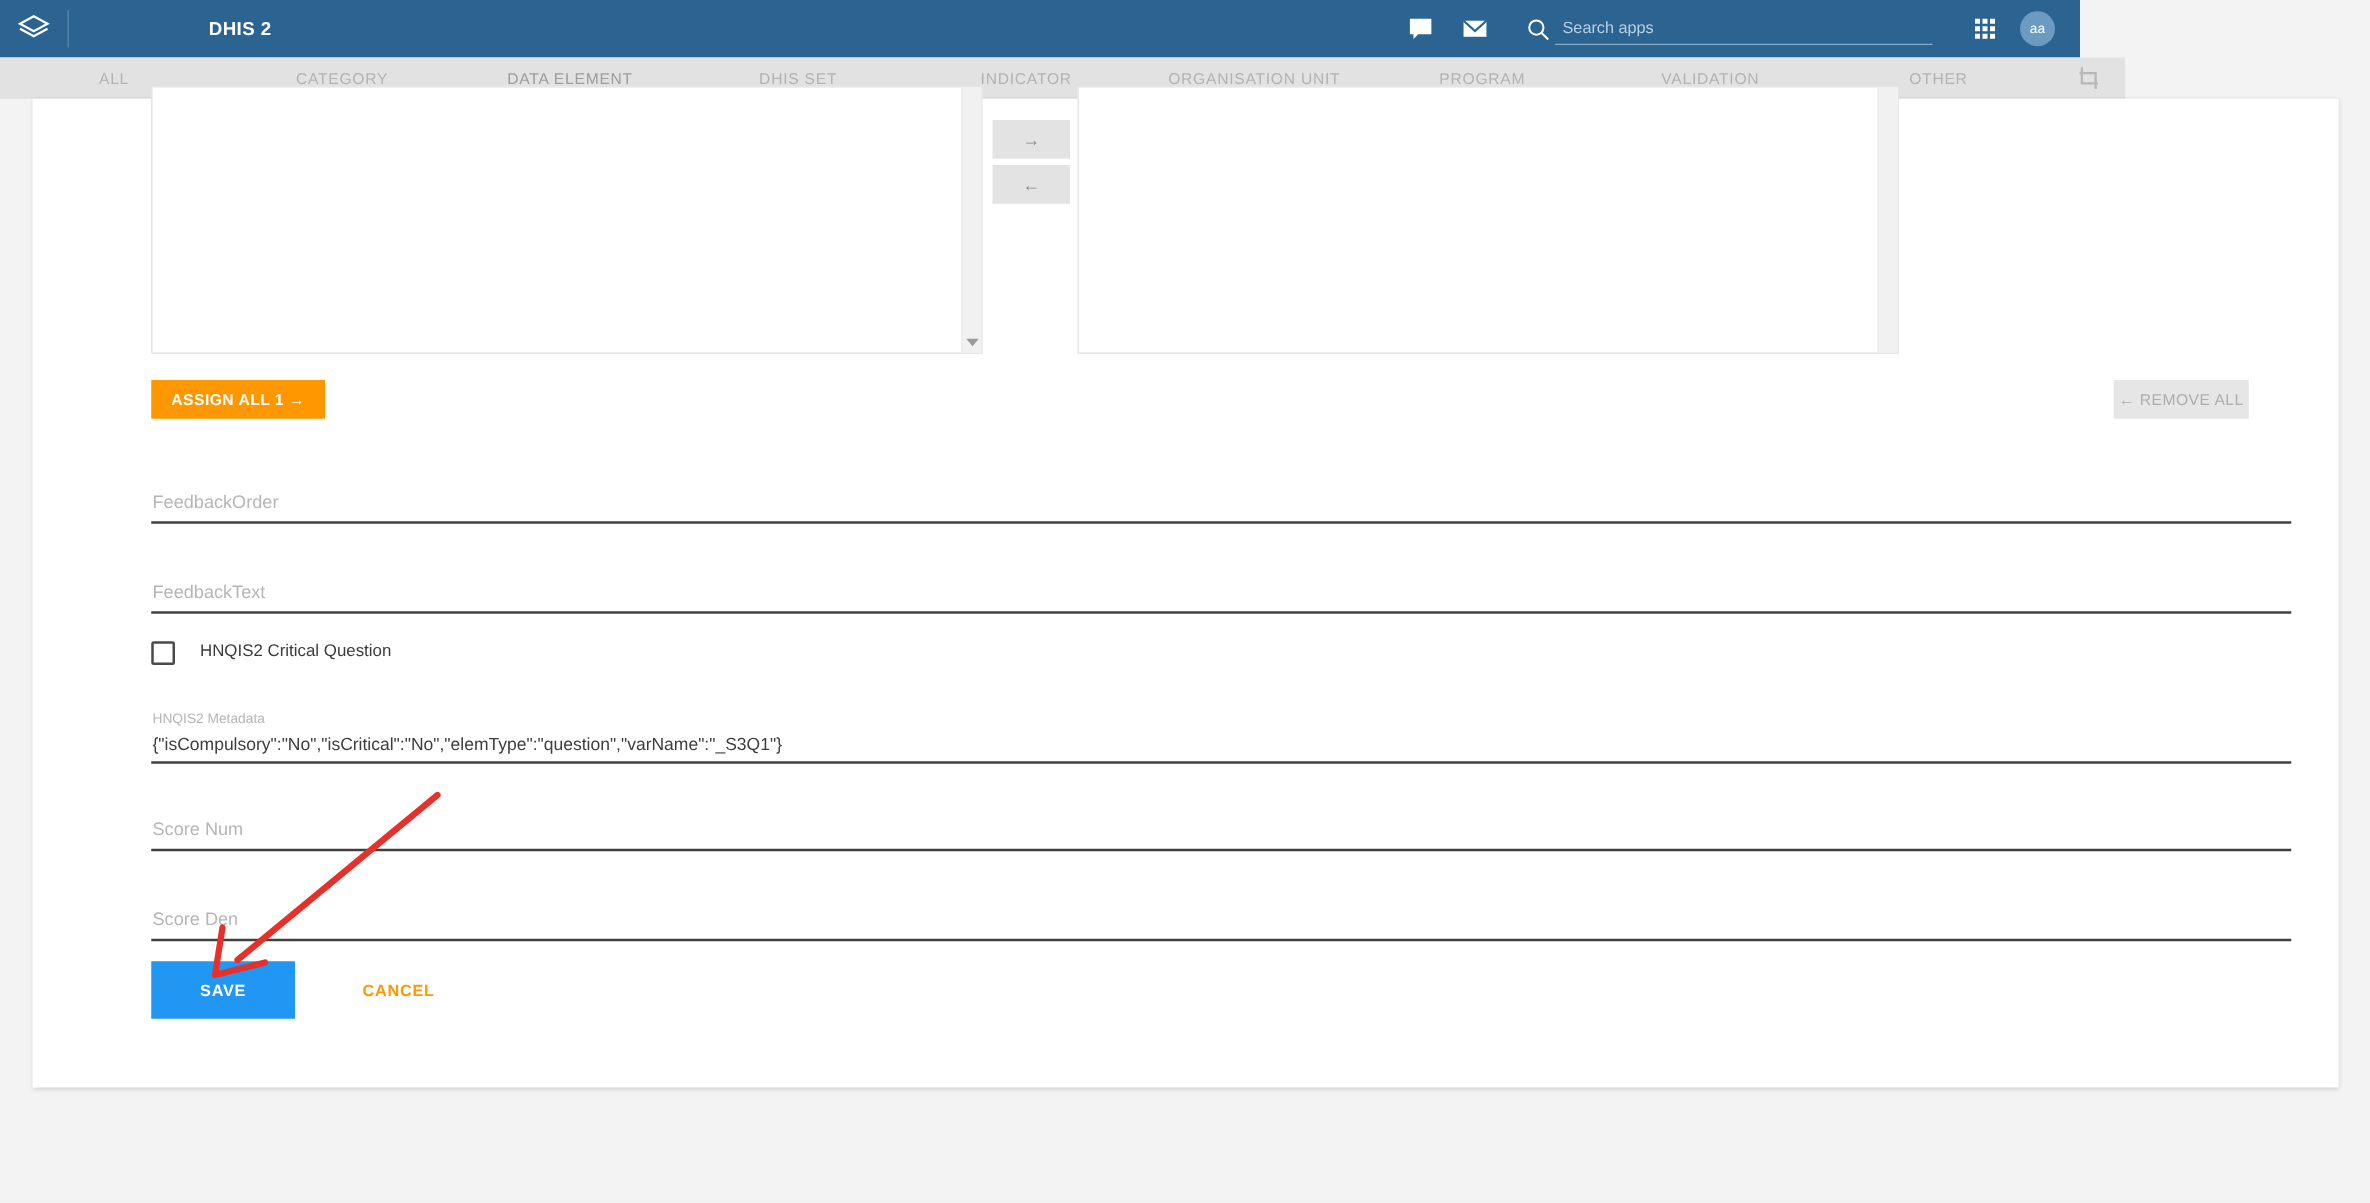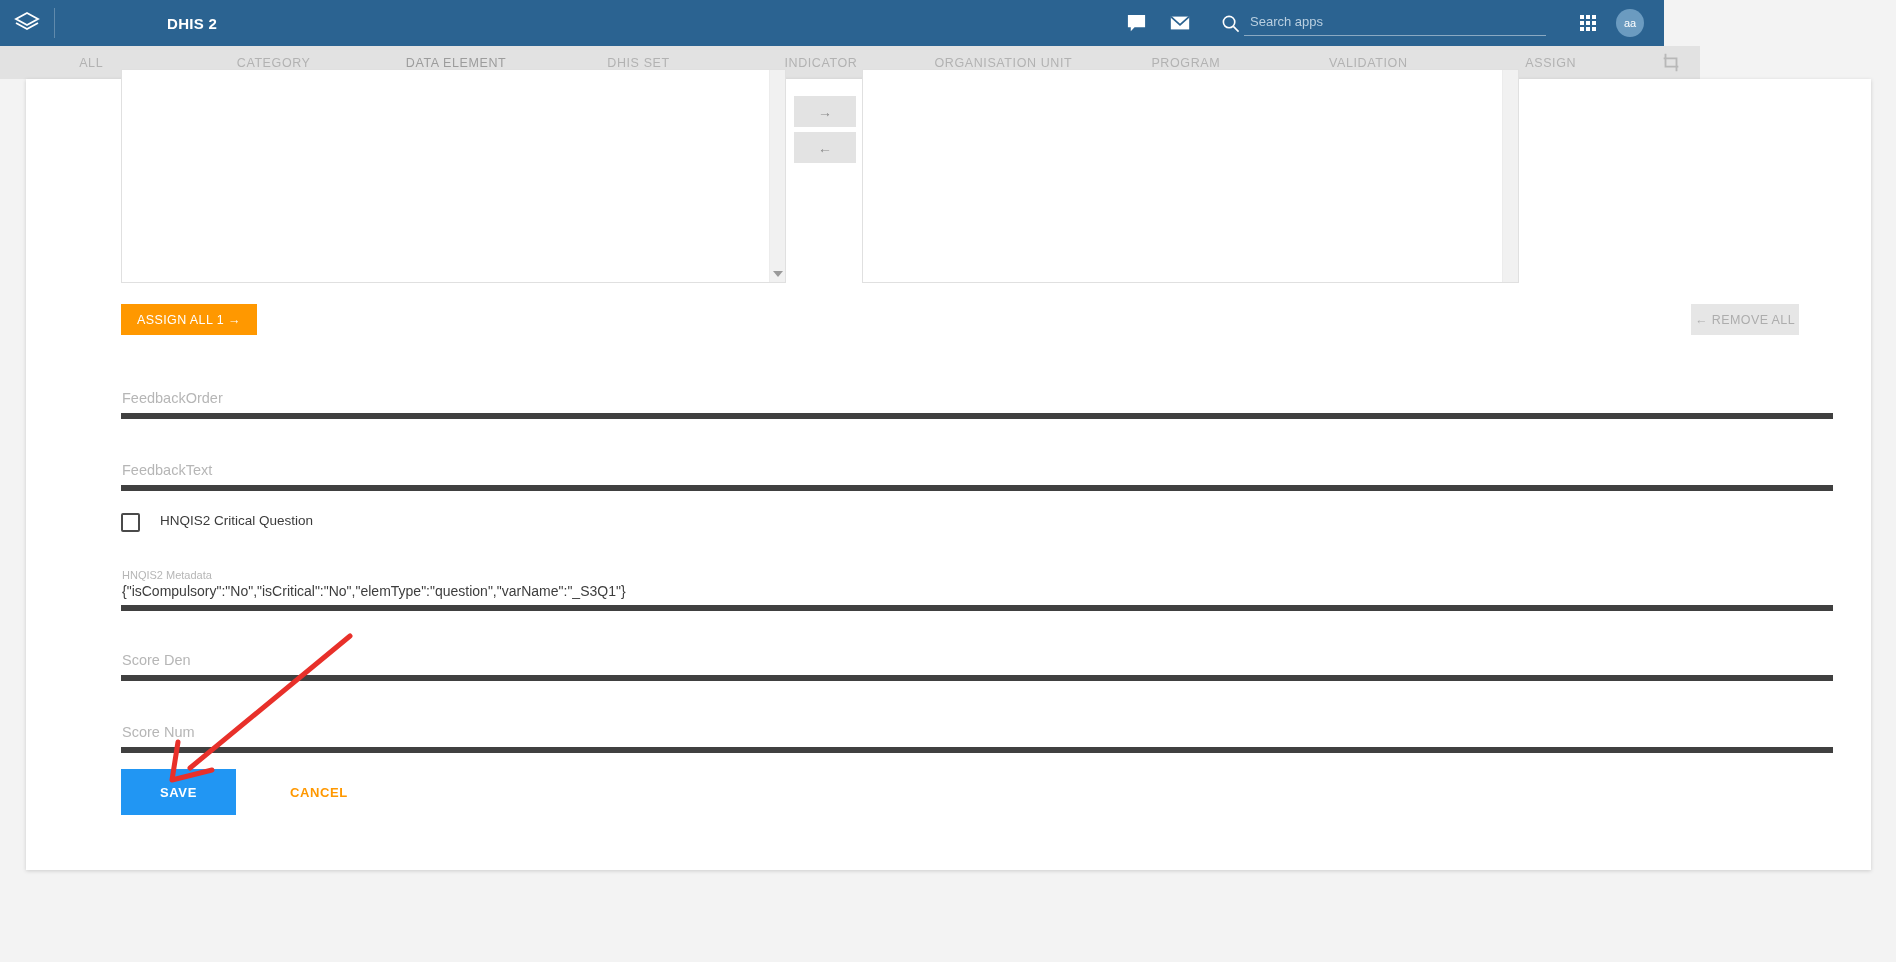--- a/index.html
+++ b/index.html
@@ -220,21 +220,21 @@
   }
   .btn-assign {
     position: absolute;
     left: 0; top: 0;
     height: 31px;
     background: #ff9800;
     color: #ffffff;
     border: none;
     padding: 0 16px;
     font-size: 12.5px;
-    font-weight: normal;
+    font-weight: bold;
     letter-spacing: 0.4px;
     cursor: pointer;
     font-family: "Liberation Sans", sans-serif;
   }
   .btn-removeall {
     position: absolute;
     right: 2px; top: 0;
     height: 31px;
     background: #e6e6e6;
     color: #adadad;
@@ -249,21 +249,21 @@
   
   .form {
     position: absolute;
     left: 95px;
     top: 290px;
     width: 1712px;
   }
   .field {
     position: relative;
     height: 50px;
-    border-bottom: 6px solid #404040;
+    border-bottom: 2px solid #404040;
     margin-bottom: 22px;
   }
   .field .ph {
     position: absolute;
     bottom: 7px; left: 1px;
     font-size: 14.5px;
     color: #b6b6b6;
   }
   .field .small-label {
     position: absolute;
@@ -392,21 +392,21 @@
 
 <div class="tabbar">
   <div class="tab">ALL</div>
   <div class="tab">CATEGORY</div>
   <div class="tab active">DATA ELEMENT</div>
   <div class="tab">DHIS SET</div>
   <div class="tab">INDICATOR</div>
   <div class="tab">ORGANISATION UNIT</div>
   <div class="tab">PROGRAM</div>
   <div class="tab">VALIDATION</div>
-  <div class="tab">ASSIGN</div>
+  <div class="tab">OTHER</div>
   <div class="tab-corner">
     <svg width="22" height="22" viewBox="0 0 24 24">
       <path d="M6 2 V16 H20" fill="none" stroke="#b8b8b8" stroke-width="2"></path>
       <path d="M4 7 H18 V21" fill="none" stroke="#b8b8b8" stroke-width="2"></path>
     </svg>
   </div>
 </div>
 
 <div class="card">
 
@@ -446,25 +446,25 @@
       <span class="cbox"></span>
       <span class="cl">HNQIS2 Critical Question</span>
     </div>
 
     <div class="field meta">
       <span class="small-label">HNQIS2 Metadata</span>
       <span class="value">{"isCompulsory":"No","isCritical":"No","elemType":"question","varName":"_S3Q1"}</span>
     </div>
 
     <div class="field">
+      <span class="ph">Score Num</span>
+    </div>
+
+    <div class="field">
       <span class="ph">Score Den</span>
-    </div>
-
-    <div class="field">
-      <span class="ph">Score Num</span>
     </div>
   </div>
 
   <div class="btnrow">
     <button class="btn-save">SAVE</button>
     <button class="btn-cancel">CANCEL</button>
   </div>
 </div>
 
 <svg class="annotation">

